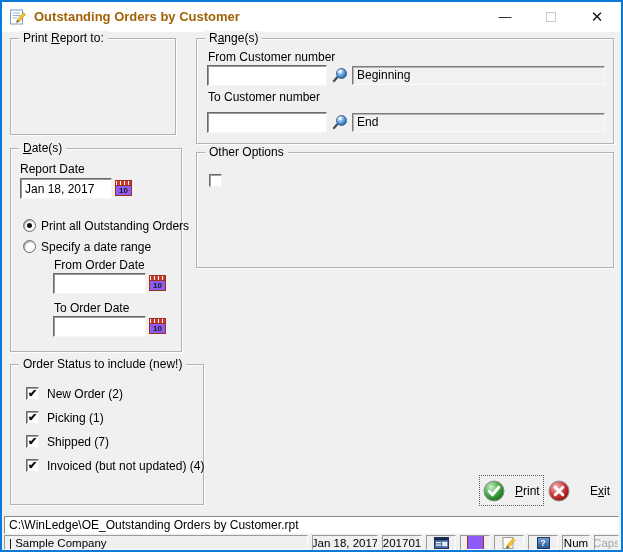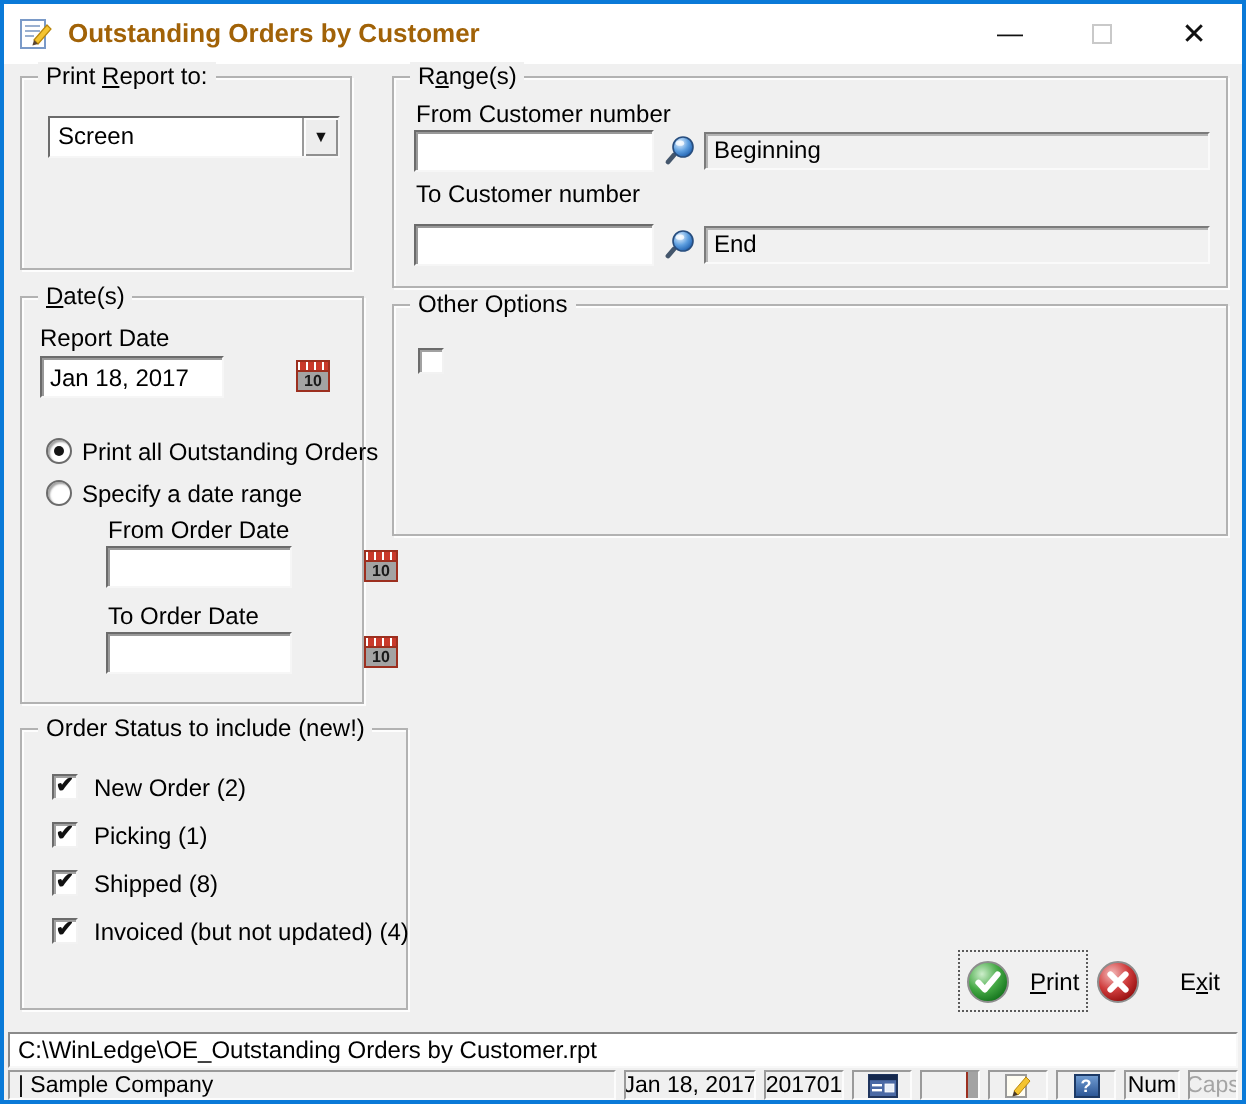--- a/index.html
+++ b/index.html
@@ -27,21 +27,21 @@
   .sunken { background:#fff; border:1px solid; border-color:#6b6b6b #f6f6f6 #f6f6f6 #6b6b6b; box-shadow: inset 1px 1px 0 rgba(70,70,70,.55); }
   input.field { position:absolute; font-family:"Liberation Sans",sans-serif; font-size:12px; color:#000; padding:1px 4px; outline:none; }
   .ro-field { position:absolute; background:#f1f1f1; border:1px solid; border-color:#7b7b7b #fafafa #fafafa #7b7b7b; box-shadow: inset 1px 1px 0 rgba(90,90,90,.4); font-size:12px; color:#000; padding:1px 4px; white-space:pre; }
 
   .combo { position:absolute; display:flex; align-items:stretch; }
   .combo-text { flex:1; font-size:12px; color:#000; padding:2px 4px; background:#fff; }
   .combo-btn { width:18px; background:#ededed; border-left:1px solid #9a9a9a;
     display:flex; align-items:center; justify-content:center; font-size:8px; color:#111;
     box-shadow: inset 1px 1px 0 #fdfdfd, inset -1px -1px 0 #8f8f8f; }
 
-  .cal-btn { position:absolute; width:17px; height:16px; background:#a3a3a3; border:1px solid #9c2f1f;margin-left:33px; }
+  .cal-btn { position:absolute; width:17px; height:16px; background:#8b5cf6; border:1px solid #9c2f1f; }
   .cal-top { height:5px; background:#c9392b;
     background-image: repeating-linear-gradient(90deg,#fff 0 1px, rgba(0,0,0,0) 1px 4px); border-bottom:1px solid #9c2f1f; }
   .cal-num { font-size:8px; font-weight:bold; color:#1a1a1a; text-align:center; line-height:9px; letter-spacing:0; }
 
   .mag-btn { position:absolute; width:16px; height:16px; }
 
   .checkbox { position:absolute; width:13px; height:13px; background:#fff; border:1px solid;
     border-color:#6b6b6b #f2f2f2 #f2f2f2 #6b6b6b; box-shadow: inset 1px 1px 0 rgba(70,70,70,.5);
     display:flex; align-items:center; justify-content:center; }
   .check-glyph { font-size:11px; line-height:10px; font-weight:bold; color:#111; margin-top:-1px; }
@@ -111,26 +111,20 @@
     <div class="cap-btn btn-max">
       <span class="max-glyph"></span>
     </div>
     <div class="cap-btn btn-close">
       <span>✕</span>
     </div>
   </div>
 
   <div class="groupbox" style="left:8px; top:36px; width:166px; height:97px;">
     <span class="legend"><span>Print </span><span class="mn">R</span><span>eport to:</span></span>
-    <div class="combo sunken" style="left:13px; top:19px; width:146px; height:21px;">
-      <div class="combo-text">Screen</div>
-      <div class="combo-btn">
-        <span>▼</span>
-      </div>
-    </div>
   </div>
 
   <div class="groupbox" style="left:194px; top:36px; width:418px; height:106px;">
     <span class="legend"><span>R</span><span class="mn">a</span><span>nge(s)</span></span>
 
     <span class="lbl" style="left:11px; top:11px;">From Customer number</span>
     <input class="field sunken" style="left: 10px; top: 26px; width: 120px; height: 21px;" value="">
     <svg class="mag-btn" style="left:135px; top:28px;" viewBox="0 0 16 16">
       <line x1="5" y1="10.5" x2="2" y2="14" stroke="#44566c" stroke-width="2.4" stroke-linecap="round"></line>
       <circle cx="9.5" cy="6.5" r="5" fill="url(#mg)" stroke="#274d7e" stroke-width="0.8"></circle>
@@ -195,21 +189,21 @@
     <span class="lbl" style="left:36px; top:22px;">New Order (2)</span>
 
     <div class="checkbox" style="left:15px; top:46px;">
       <span class="check-glyph">✔</span>
     </div>
     <span class="lbl" style="left:36px; top:46px;">Picking (1)</span>
 
     <div class="checkbox" style="left:15px; top:70px;">
       <span class="check-glyph">✔</span>
     </div>
-    <span class="lbl" style="left:36px; top:70px;">Shipped (8)</span>
+    <span class="lbl" style="left:36px; top:70px;">Shipped (7)</span>
 
     <div class="checkbox" style="left:15px; top:94px;">
       <span class="check-glyph">✔</span>
     </div>
     <span class="lbl" style="left:36px; top:94px;">Invoiced (but not updated) (4)</span>
   </div>
 
   <div class="action-btn focus-rect" style="left:477px; top:473px; width:65px;">
     <svg width="22" height="22" viewBox="0 0 22 22">
       <circle cx="11" cy="11" r="10" fill="url(#pg)" stroke="#8d8d8d"></circle>

